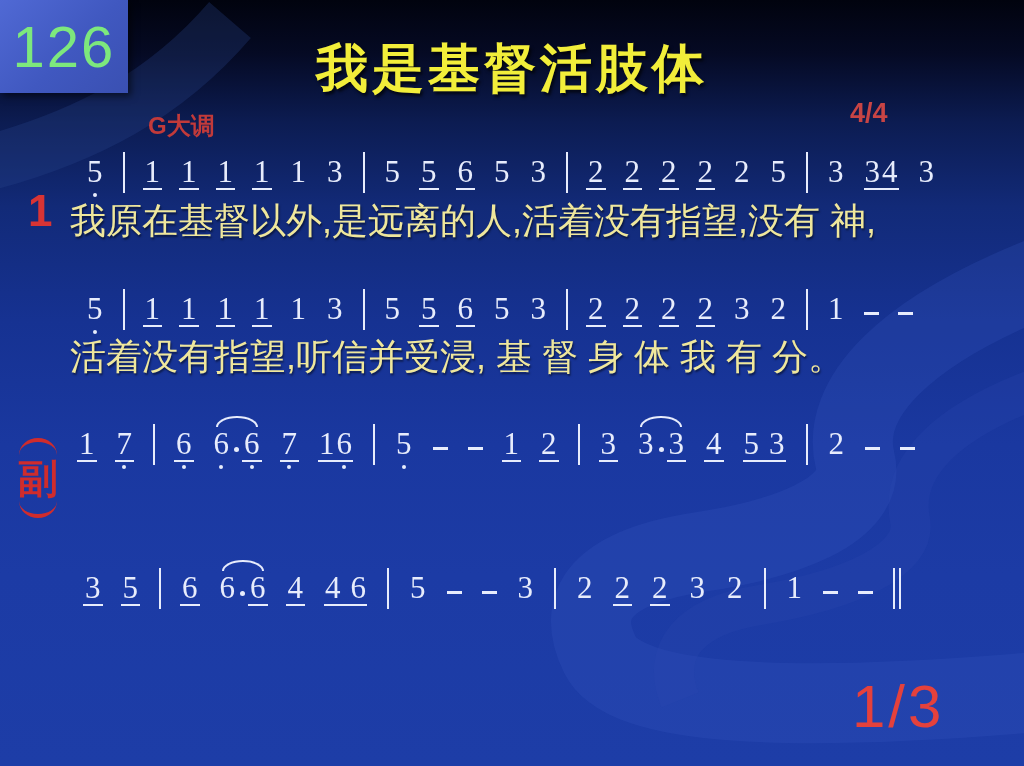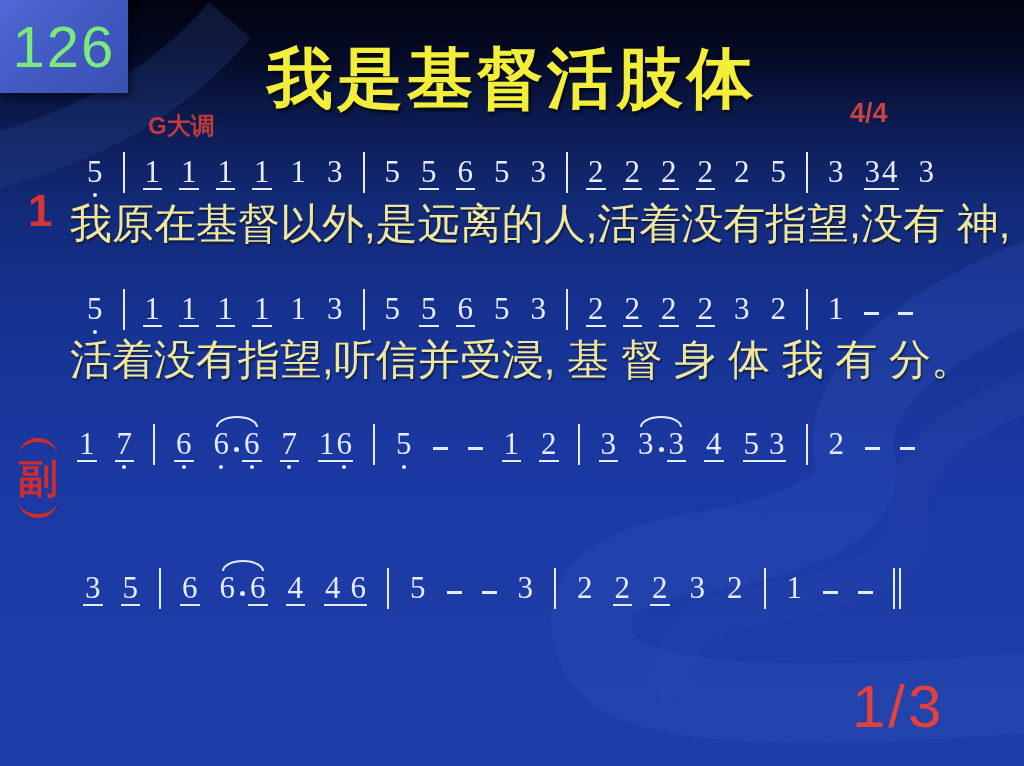--- a/index.html
+++ b/index.html
@@ -18,21 +18,21 @@
   .hymn-box{
     position:absolute;left:0;top:0;width:128px;height:93px;
     background:linear-gradient(135deg,#5069d4 0%,#4058c0 55%,#3a50b2 100%);
     box-shadow:3px 3px 7px rgba(0,0,0,.55);
     display:flex;align-items:center;justify-content:center;
   }
   .hymn-num{color:#7de87d;font-size:58px;line-height:1;letter-spacing:2px;}
 
   .title{
     position:absolute;left:0;right:0;top:34px;text-align:center;
-    color:#f2ee3a;font-size:66px;font-weight:bold;letter-spacing:4px;
+    color:#f2ee3a;font-size:52px;font-weight:bold;letter-spacing:4px;
     text-shadow:2px 3px 3px rgba(0,0,0,.65);
   }
   .key-sig{position:absolute;left:140px;top:110px;color:#c23a3a;font-size:24px;font-weight:bold;margin-left:8px;}
   .time-sig{position:absolute;left:850px;top:98px;color:#c84444;font-size:27px;font-weight:bold;text-align:center;}
   .verse-num{position:absolute;left:28px;top:186px;color:#d83434;font-size:44px;font-weight:bold;}
   .page-num{position:absolute;left:852px;top:672px;color:#e4413c;font-size:60px;letter-spacing:3px;}
 
   
   .chorus-badge{
     position:absolute;left:13px;top:438px;width:50px;
@@ -64,21 +64,21 @@
   .arc{position:absolute;top:-12px;left:3px;right:3px;height:9px;
     border:2px solid #e7ecfc;border-bottom:none;
     border-radius:50% 50% 0 0 / 100% 100% 0 0;}
   .bar{width:2px;height:41px;background:#e7ecfc;}
   .dbar{display:inline-flex;column-gap:4px;}
   .dash{width:15px;height:3px;background:#e7ecfc;margin-bottom:15px;}
   .augdot{width:5px;height:5px;border-radius:50%;background:#e7ecfc;margin-bottom:13px;}
 
   
   .lyrics-row{
-    position:absolute;color:#efe79c;font-size:42px;line-height:1.15;
+    position:absolute;color:#efe79c;font-size:36px;line-height:1.15;
     white-space:pre;text-shadow:1px 2px 2px rgba(0,0,0,.5);
   }
   #lyrics-0{top:200px;left:70px;}
   #lyrics-1{top:336px;left:70px;}
   #lyrics-2{top:472px;left:64px;}
   #lyrics-3{top:618px;left:76px;}
 </style>
 </head>
 <body>
 

